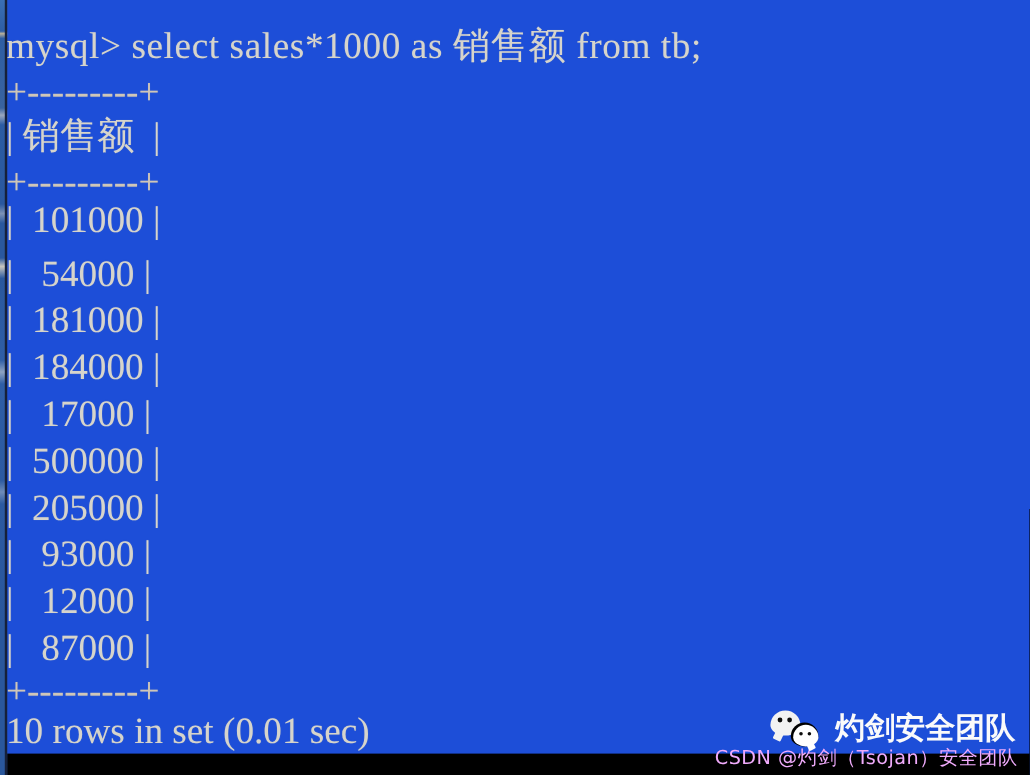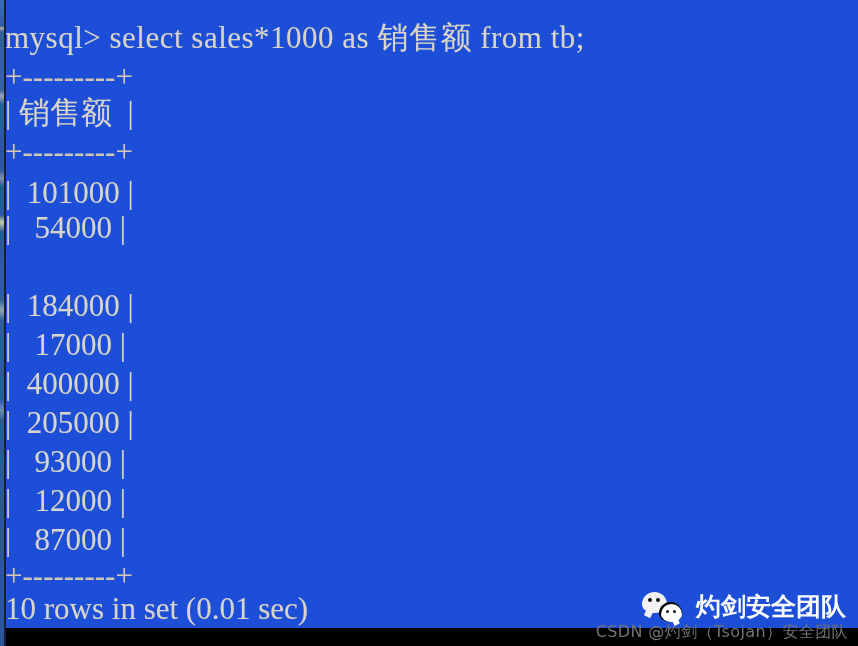--- a/index.html
+++ b/index.html
@@ -145,21 +145,21 @@
     font-family: "DejaVu Sans", "Liberation Sans", sans-serif;
     font-size: 25px;
     font-weight: 700;
     color: #fafafa;
     letter-spacing: 0px;
     line-height: 30px;
   }
   #wm-credit {
     font-family: "DejaVu Sans", "Liberation Sans", sans-serif;
     font-size: 16px;
-    color: #737373;
+    color: #f0abfc;
     letter-spacing: 0.4px;
     line-height: 20px;
     margin-top: -2px;
     margin-right: 2px;
     white-space: nowrap;
     margin-left: 48px;
   }
 </style>
 </head>
 <body>
@@ -171,25 +171,26 @@
 <div id="terminal">
 
   <div class="term-line prompt" style="top:18px;">mysql&gt; select sales*1000 as 销售额 from tb;</div>
 
   <div class="term-line rule" style="top:57px;">+---------+</div>
 
   <div class="term-line" style="top:93px;">| 销售额  |</div>
 
   <div class="term-line rule" style="top:132px;">+---------+</div>
 
-  <div class="term-line" style="top:173px;">|  101000 |</div>
+  <div class="term-line" style="top:163px;">|  101000 |</div>
   <div class="term-line" style="top:208px;">|   54000 |</div>
+  <div class="term-line" style="top:247px;">|  181000 |</div>
   <div class="term-line" style="top:286px;">|  184000 |</div>
   <div class="term-line" style="top:325px;text-align:center;">|   17000 |</div>
-  <div class="term-line" style="top:364px;">|  400000 |</div>
+  <div class="term-line" style="top:364px;">|  500000 |</div>
   <div class="term-line" style="top:403px;">|  205000 |</div>
   <div class="term-line" style="top:442px;text-align:center;">|   93000 |</div>
   <div class="term-line" style="top:481px;">|   12000 |</div>
   <div class="term-line" style="top:520px;">|   87000 |</div>
 
   <div class="term-line rule" style="top:556px;">+---------+</div>
 
   <div class="term-line" style="top:589px;font-family:Liberation Serif, serif;">10 rows in set (0.01 sec)</div>
 
 </div>

